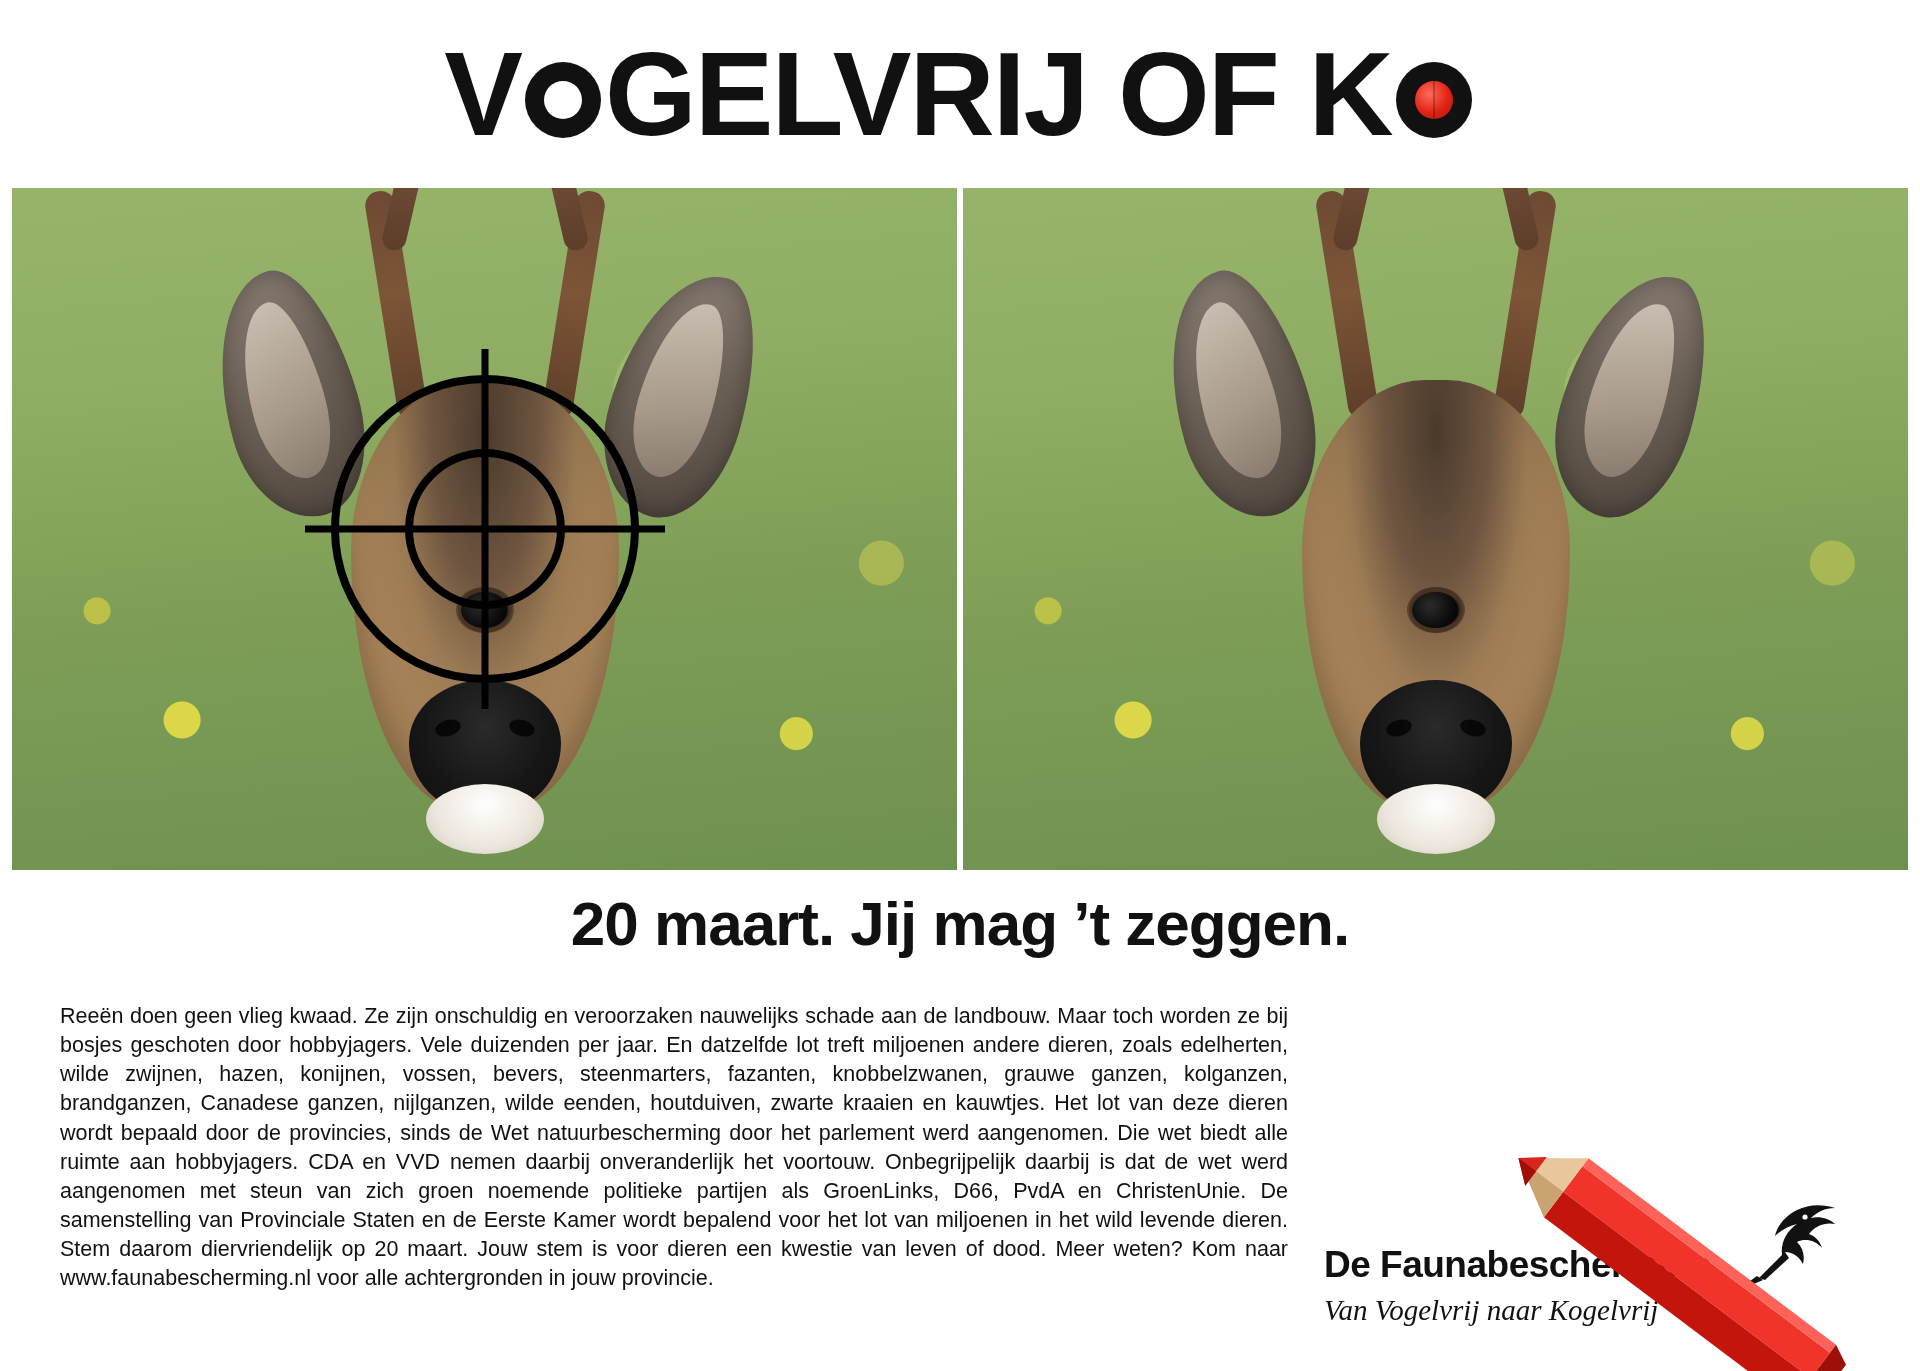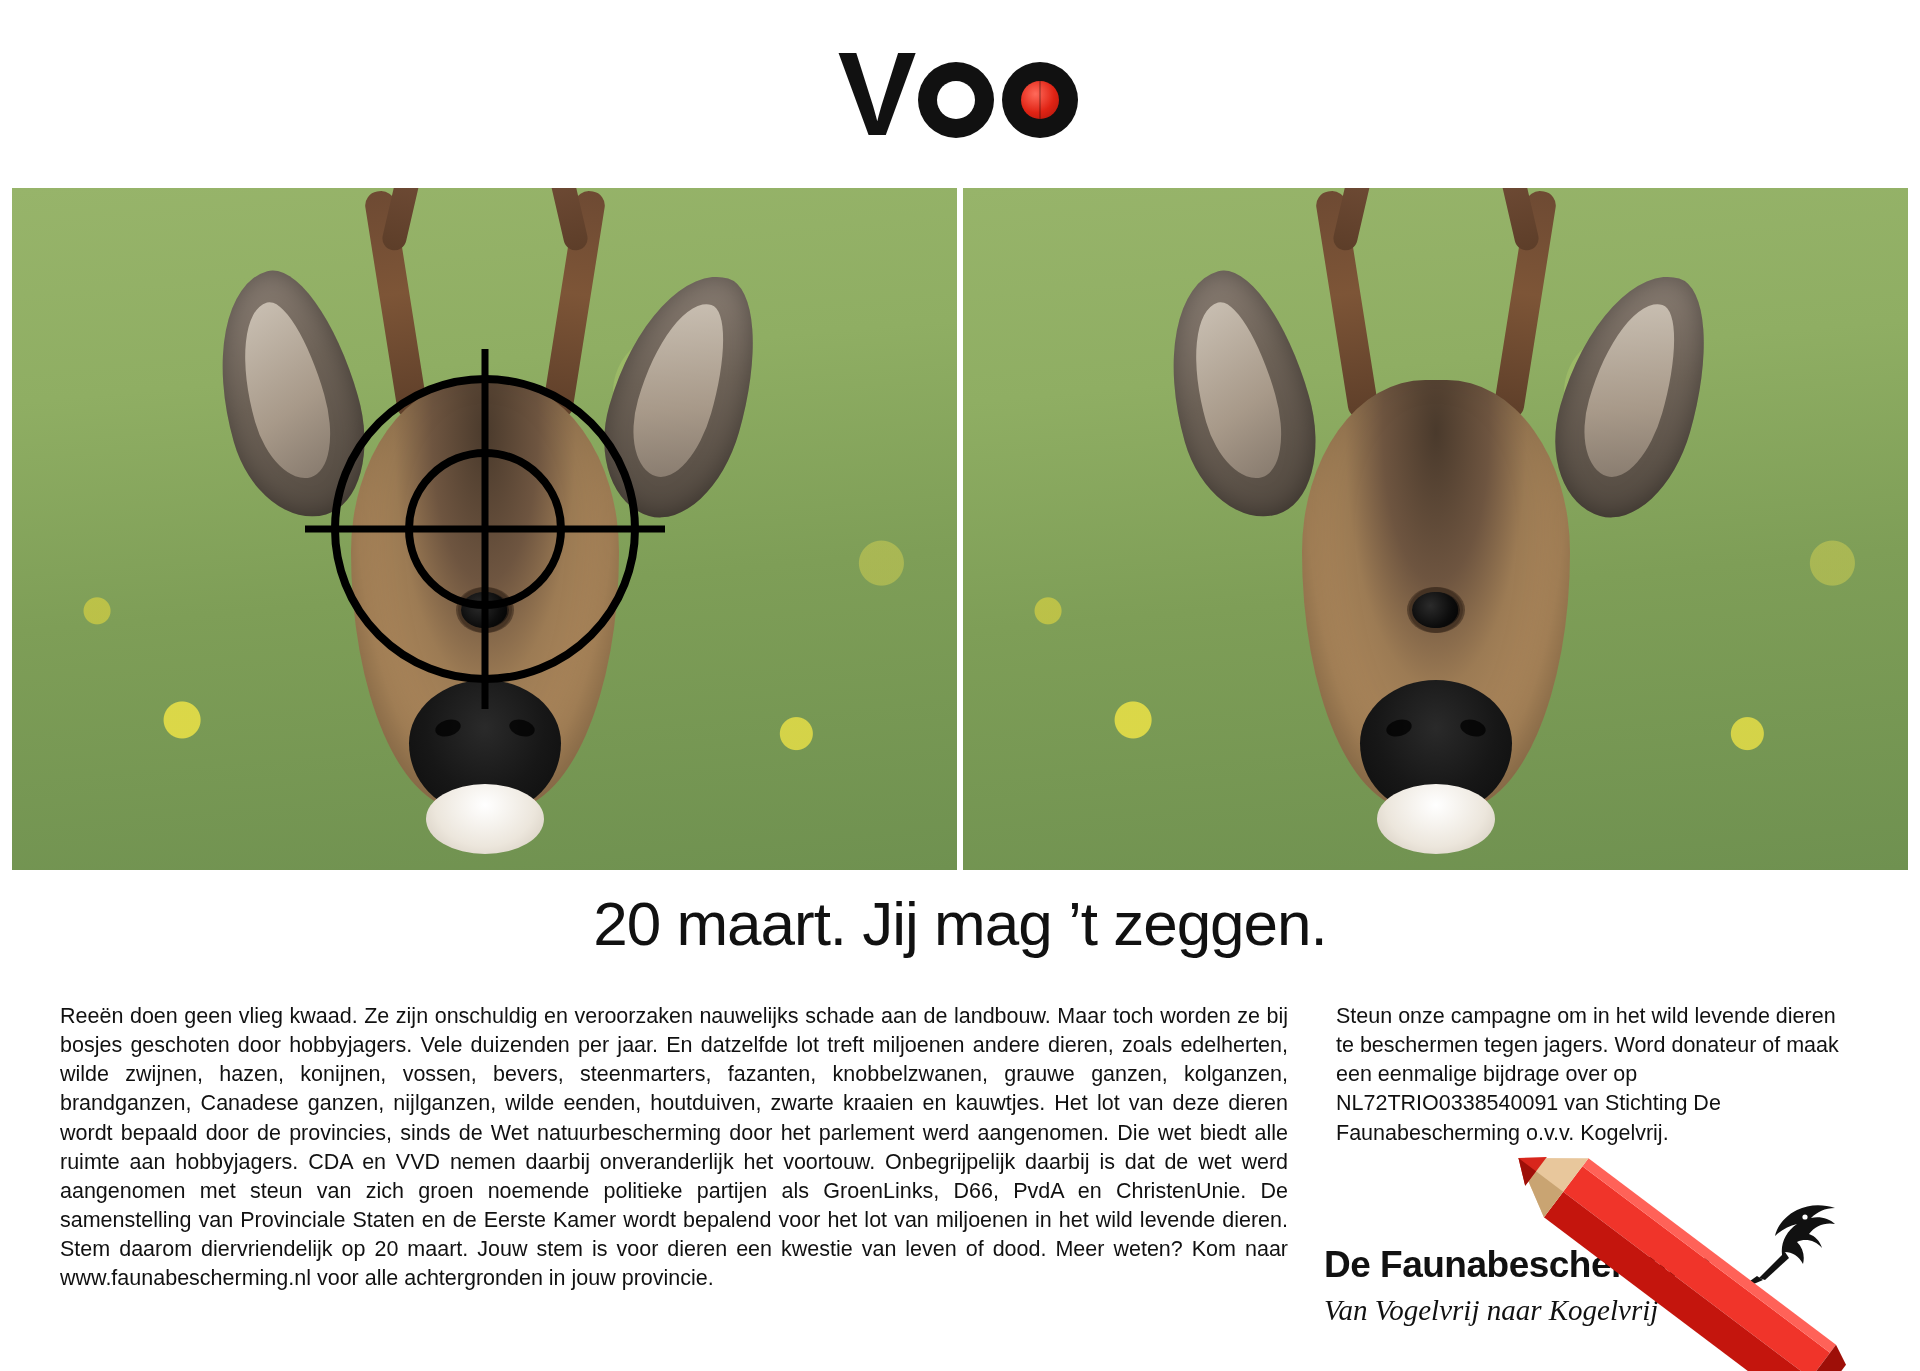--- a/index.html
+++ b/index.html
@@ -236,21 +236,21 @@
   .sub-wrap {
     position: absolute;
     left: 0;
     top: 890px;
     width: 1920px;
     text-align: center;
   }
   .subheadline {
     display: inline-block;
     font-family: "Liberation Sans", sans-serif;
-    font-weight: normal;
+    font-weight: bold;
     font-size: 62px;
     letter-spacing: -1px;
     color: #111111;
     line-height: 1.1;
   }
 
   
   .body-area {
     position: absolute;
     left: 60px;
@@ -313,20 +313,21 @@
 </style>
 </head>
 <body>
 
 <div class="poster">
 
   <div class="headline-wrap">
     <div class="headline">
       <span class="seg">V</span>
         <span class="bullet-o"></span>
+        <span class="seg">GELVRIJ OF K</span>
         <span class="bullet-o red"></span>
     </div>
   </div>
 
   <div class="photo-band">
 
     <div class="photo">
       <div class="deer">
         <div class="antler l">
             <span class="tine"></span>
@@ -397,23 +398,20 @@
   </svg>
 
   <div class="sub-wrap">
     <div class="subheadline">20 maart. Jij mag ’t zeggen.</div>
   </div>
 
   <div class="body-area">
     <div class="col-main">
       <p>Reeën doen geen vlieg kwaad. Ze zijn onschuldig en veroorzaken nauwelijks schade aan de landbouw. Maar toch worden ze bij bosjes geschoten door hobbyjagers. Vele duizenden per jaar. En datzelfde lot treft miljoenen andere dieren, zoals edelherten, wilde zwijnen, hazen, konijnen, vossen, bevers, steenmarters, fazanten, knobbelzwanen, grauwe ganzen, kolganzen, brandganzen, Canadese ganzen, nijlganzen, wilde eenden, houtduiven, zwarte kraaien en kauwtjes. Het lot van deze dieren wordt bepaald door de provincies, sinds de Wet natuurbescherming door het parlement werd aangenomen. Die wet biedt alle ruimte aan hobbyjagers. CDA en VVD nemen daarbij onveranderlijk het voortouw. Onbegrijpelijk daarbij is dat de wet werd aangenomen met steun van zich groen noemende politieke partijen als GroenLinks, D66, PvdA en ChristenUnie. De samenstelling van Provinciale Staten en de Eerste Kamer wordt bepalend voor het lot van miljoenen in het wild levende dieren. Stem daarom diervriendelijk op 20 maart. Jouw stem is voor dieren een kwestie van leven of dood. Meer weten? Kom naar www.faunabescherming.nl voor alle achtergronden in jouw provincie.</p>
     </div>
-    <div class="col-side">
-      <p>Steun onze campagne om in het wild levende dieren te beschermen tegen jagers. Word donateur of maak een eenmalige bijdrage over op NL72TRIO0338540091 van Stichting De Faunabescherming o.v.v. Kogelvrij.</p>
-    </div>
   </div>
 
   <div class="logo-block">
     <div class="logo-row">
       <div class="logo-name">De Faunabescherming</div>
       <svg class="bird-icon" width="118" height="96" viewBox="0 0 118 96">
         <path d="M64 70 C60 56 66 42 78 34 C70 36 62 40 56 46 C58 36 66 26 78 20 C90 14 104 14 116 18 C106 18 98 22 92 28 C100 26 110 28 116 34 C106 32 96 36 90 44 C96 46 101 51 103 58 C96 50 86 48 78 52 C84 58 86 66 84 74 C80 66 73 62 66 62 Z" fill="#111111"></path>
         <path d="M66 62 L40 88 L46 90 L70 68 Z" fill="#111111"></path>
         <path d="M38 86 L24 96 L30 96 L44 90 Z" fill="#111111"></path>
         <circle cx="86" cy="27" r="2.6" fill="#ffffff"></circle>

